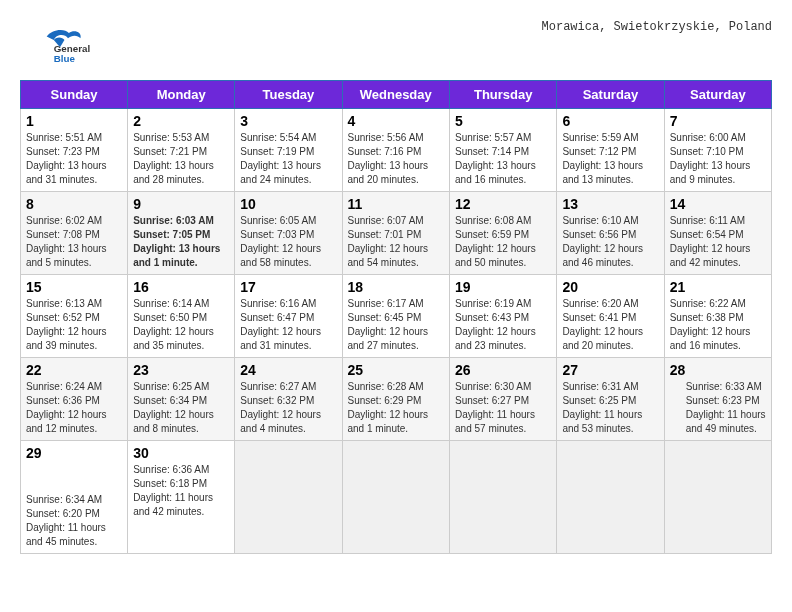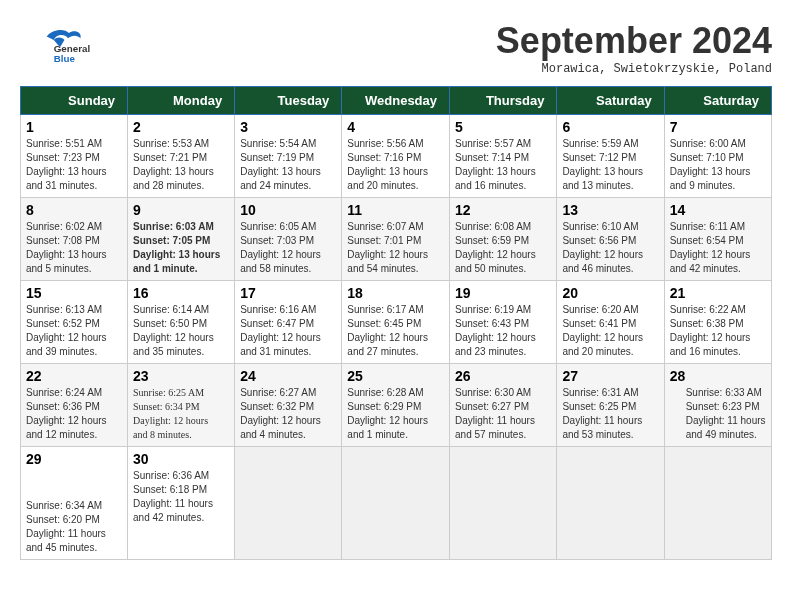--- a/index.html
+++ b/index.html
@@ -34,24 +34,24 @@
       font-size: 12px;
       color: #333;
       font-family: Liberation Mono, monospace;
     }
     .calendar {
       width: 100%;
       border-collapse: collapse;
       font-size: 11px;
     }
     .calendar th {
-      background: #14532d;
+      background: #6d28d9;
       color: #fff;
-      padding: 6px 12px;
-      text-align: right;
+      padding: 6px 5px;
+      text-align: center;
       font-size: 13px;
       font-weight: bold;
       border: 1px solid #2d6db5;
     }
     .calendar td {
       border: 1px solid #ccc;
       vertical-align: top;
       padding: 4px 5px;
       width: 108px;
       min-height: 80px;
@@ -89,21 +89,20 @@
     <svg class="logo-svg" viewBox="0 0 90 55" xmlns="http://www.w3.org/2000/svg">
 
       <path d="M30,18 C35,10 50,8 55,14 C60,10 70,12 68,20 C65,16 58,16 54,20 C50,14 40,16 38,22 Z" fill="#1a6bbf"></path>
       <path d="M38,22 C40,18 48,18 50,22 L45,30 Z" fill="#1a6bbf"></path>
 
       <text x="38" y="35" font-size="11" font-weight="bold" fill="#333" font-family="Arial">General</text>
       <text x="38" y="47" font-size="11" font-weight="bold" fill="#1a6bbf" font-family="Arial">Blue</text>
     </svg>
   </div>
   <div class="title-block">
-    <div class="month-year">September 2024</div>
     <div class="location">Morawica, Swietokrzyskie, Poland</div>
   </div>
 </div>
 
 <table class="calendar">
   <thead>
     <tr>
     <th>Sunday</th>
         <th>Monday</th>
         <th>Tuesday</th>
@@ -270,21 +269,21 @@
       <tr class="row-shaded">
         <td>
           <span class="day-num">22</span>
           <div class="day-info" style="white-space: pre-line;">Sunrise: 6:24 AM
 Sunset: 6:36 PM
 Daylight: 12 hours
 and 12 minutes.</div>
         </td>
         <td>
           <span class="day-num">23</span>
-          <div class="day-info" style="white-space: pre-line; font-family: Liberation Serif, serif;">Sunrise: 6:25 AM
+          <div class="day-info" style="white-space: pre-line;">Sunrise: 6:25 AM
 Sunset: 6:34 PM
 Daylight: 12 hours
 and 8 minutes.</div>
         </td>
         <td>
           <span class="day-num">24</span>
           <div class="day-info" style="white-space: pre-line;">Sunrise: 6:27 AM
 Sunset: 6:32 PM
 Daylight: 12 hours
 and 4 minutes.</div>

